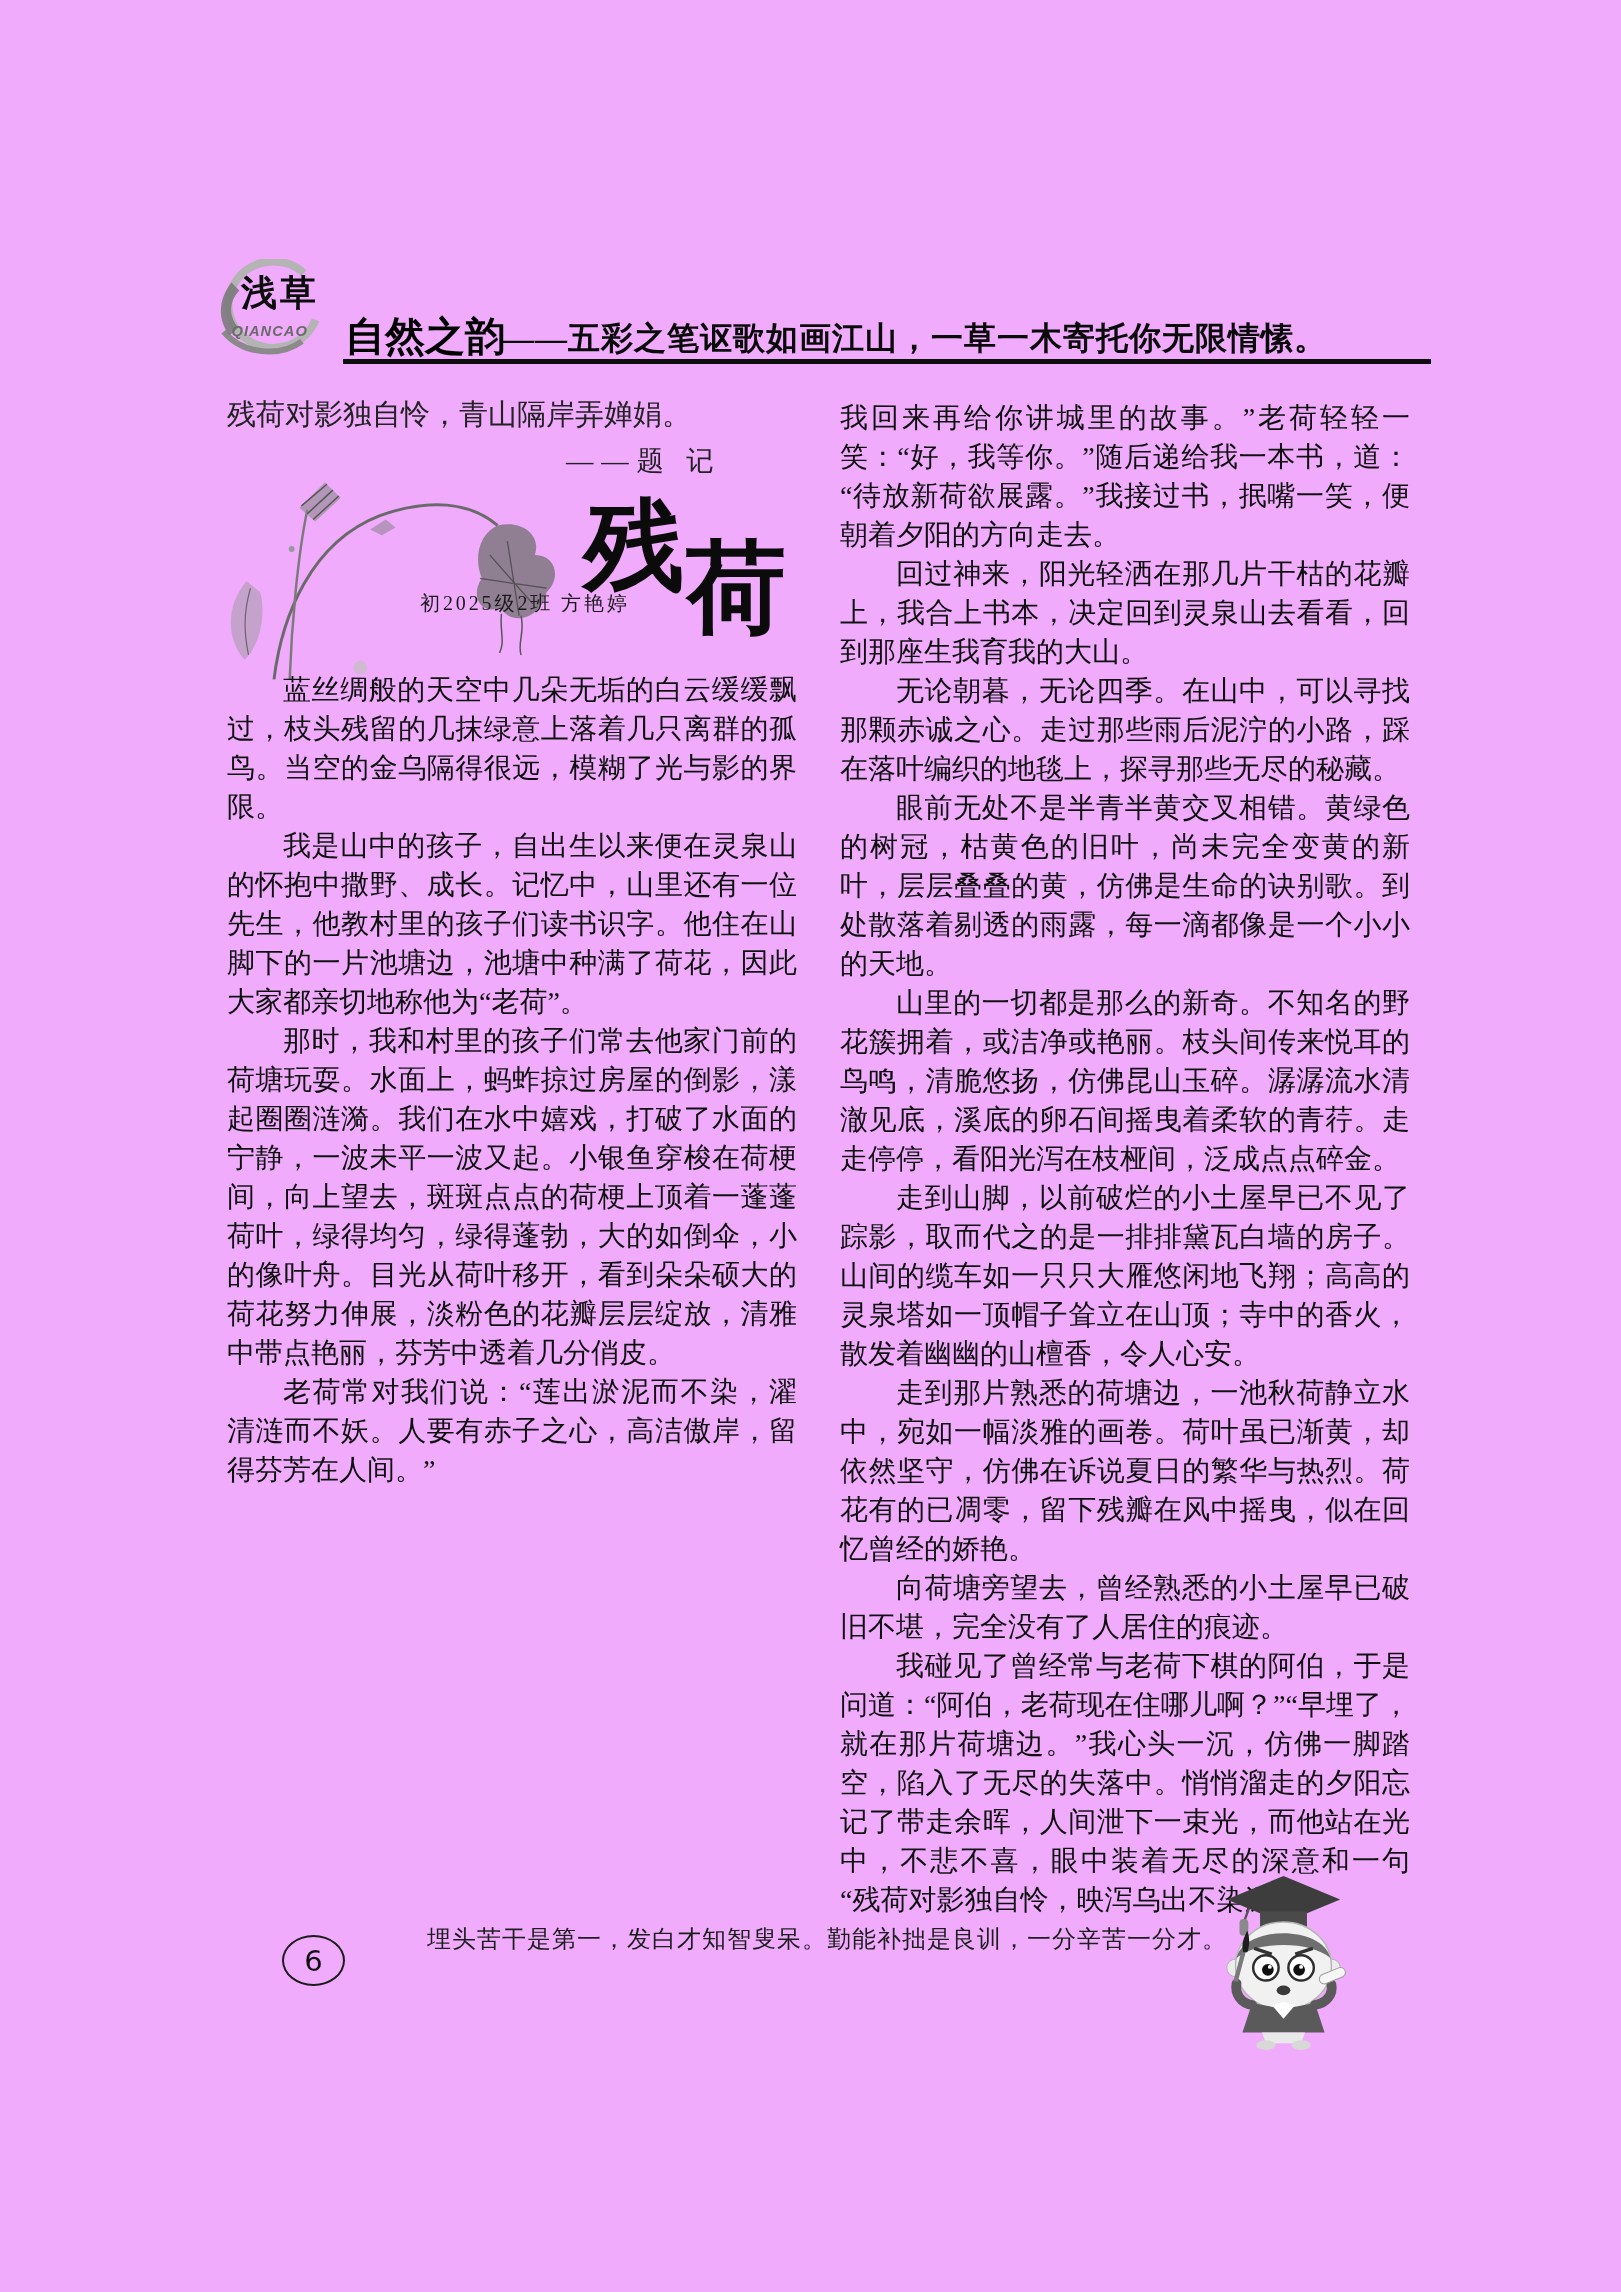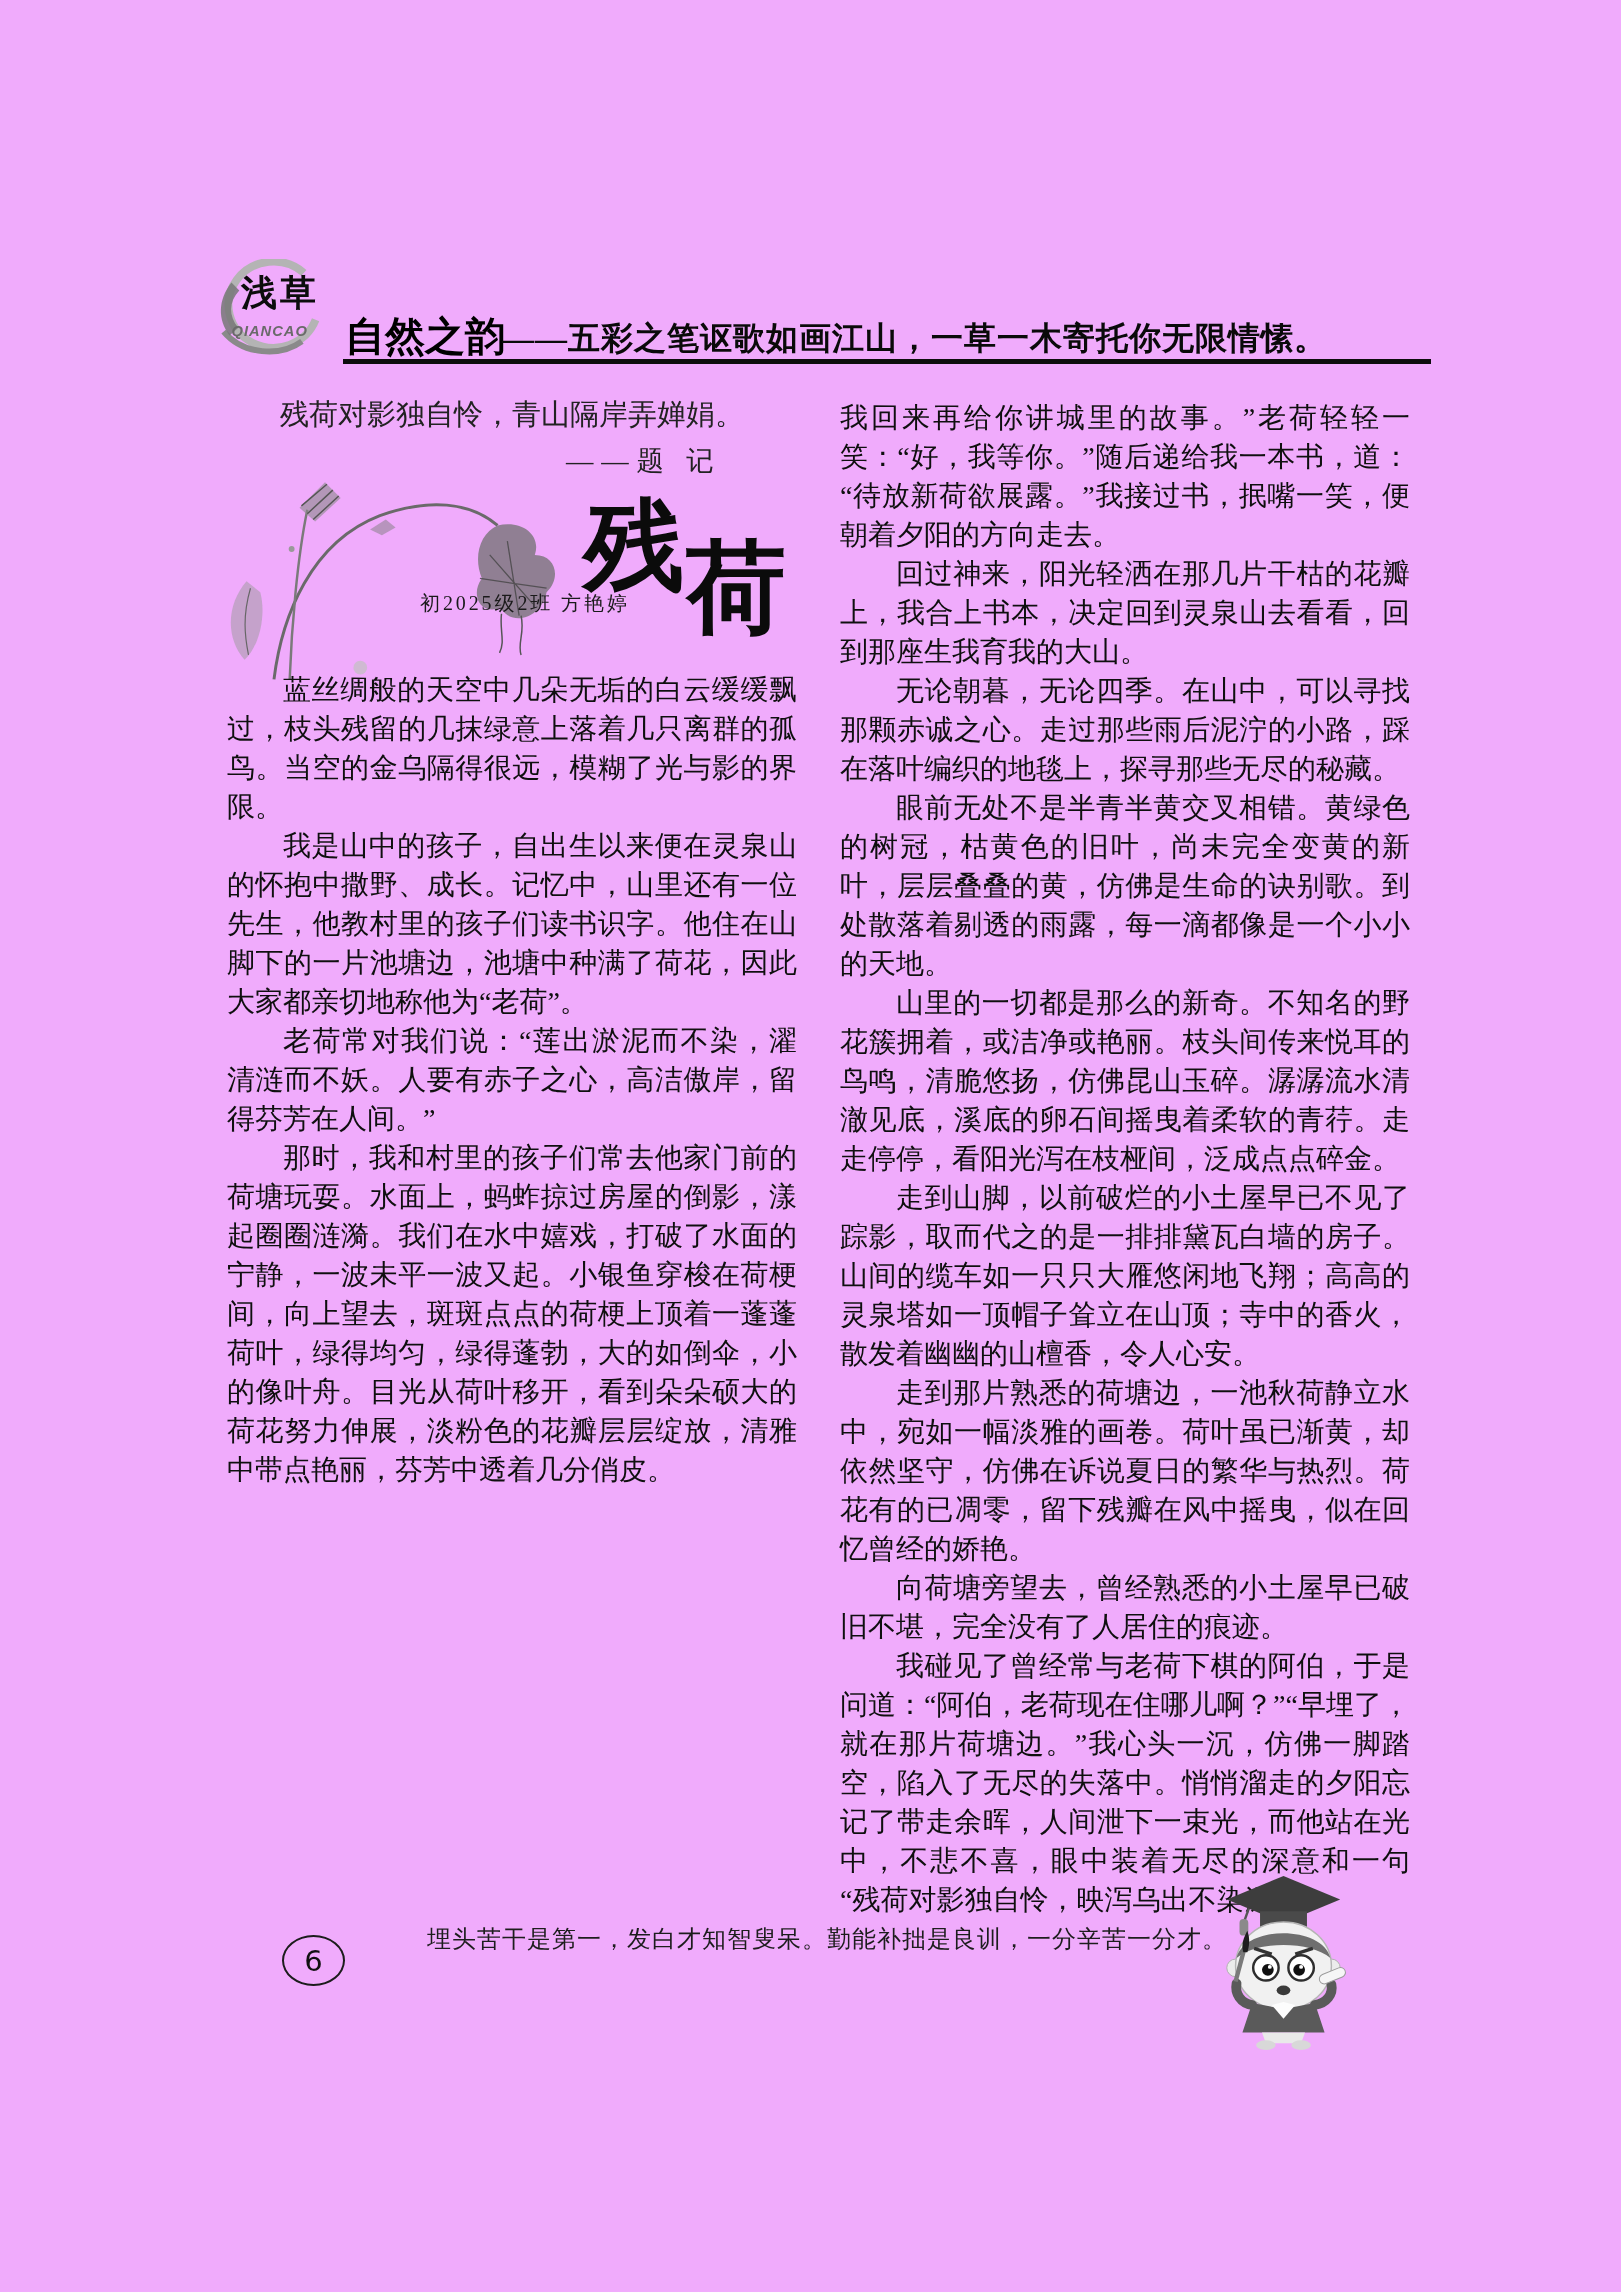--- a/index.html
+++ b/index.html
@@ -14,21 +14,21 @@
   .logo-en{position:absolute;left:25.5px;top:65px;font-size:14.7px;font-weight:bold;
            font-style:italic;color:#6a6a6a;letter-spacing:1px;
            font-family:"Liberation Sans",sans-serif;line-height:1;}
   .section-title{position:absolute;left:345px;top:316px;font-size:40px;font-weight:900;
            color:#000;line-height:1;font-family:"DejaVu Sans","Liberation Sans",sans-serif;}
   .section-tagline{position:absolute;left:502px;top:322px;font-size:32px;font-weight:bold;
            color:#0a0a0a;line-height:1;letter-spacing:1px;}
   .header-rule{position:absolute;left:343px;top:359px;width:1088px;height:4.9px;background:#0d0d0d;}
 
   
-  .epigraph{position:absolute;left:227px;top:396px;width:570px;text-align:center;
+  .epigraph{position:absolute;left:227px;top:396px;width:570px;text-align:left;
            font-size:29px;line-height:1.3;color:#222;}
   .epigraph-attrib{position:absolute;left:566px;top:443px;font-size:27.4px;
            letter-spacing:7.8px;color:#222;}
   .lotus-art{position:absolute;left:223px;top:467px;width:353px;height:214px;}
   .art-title-char{position:absolute;font-size:100px;font-weight:900;line-height:1;
            color:#0b0b0b;font-family:"DejaVu Serif","Liberation Serif",serif;}
   .char1{left:584px;top:495px;}
   .char2{left:686px;top:537px;}
   .byline{position:absolute;left:420px;top:590px;font-size:20px;letter-spacing:2.9px;color:#1a1a1a;}
 
@@ -88,22 +88,22 @@
     </svg>
   </div>
 
   <div class="art-title-char char1">残</div>
   <div class="art-title-char char2">荷</div>
   <div class="byline">初2025级2班  方艳婷</div>
 
   <div class="col col-left">
       <p class="para">蓝丝绸般的天空中几朵无垢的白云缓缓飘过，枝头残留的几抹绿意上落着几只离群的孤鸟。当空的金乌隔得很远，模糊了光与影的界限。</p>
       <p class="para">我是山中的孩子，自出生以来便在灵泉山的怀抱中撒野、成长。记忆中，山里还有一位先生，他教村里的孩子们读书识字。他住在山脚下的一片池塘边，池塘中种满了荷花，因此大家都亲切地称他为“老荷”。</p>
+      <p class="para">那时，我和村里的孩子们常去他家门前的荷塘玩耍。水面上，蚂蚱掠过房屋的倒影，漾起圈圈涟漪。我们在水中嬉戏，打破了水面的宁静，一波未平一波又起。小银鱼穿梭在荷梗间，向上望去，斑斑点点的荷梗上顶着一蓬蓬荷叶，绿得均匀，绿得蓬勃，大的如倒伞，小的像叶舟。目光从荷叶移开，看到朵朵硕大的荷花努力伸展，淡粉色的花瓣层层绽放，清雅中带点艳丽，芬芳中透着几分俏皮。</p>
       <p class="para">老荷常对我们说：“莲出淤泥而不染，濯清涟而不妖。人要有赤子之心，高洁傲岸，留得芬芳在人间。”</p>
-      <p class="para">那时，我和村里的孩子们常去他家门前的荷塘玩耍。水面上，蚂蚱掠过房屋的倒影，漾起圈圈涟漪。我们在水中嬉戏，打破了水面的宁静，一波未平一波又起。小银鱼穿梭在荷梗间，向上望去，斑斑点点的荷梗上顶着一蓬蓬荷叶，绿得均匀，绿得蓬勃，大的如倒伞，小的像叶舟。目光从荷叶移开，看到朵朵硕大的荷花努力伸展，淡粉色的花瓣层层绽放，清雅中带点艳丽，芬芳中透着几分俏皮。</p>
     </div>
   <div class="col col-right">
       <p class="para">我回来再给你讲城里的故事。”老荷轻轻一笑：“好，我等你。”随后递给我一本书，道：“待放新荷欲展露。”我接过书，抿嘴一笑，便朝着夕阳的方向走去。</p>
       <p class="para">回过神来，阳光轻洒在那几片干枯的花瓣上，我合上书本，决定回到灵泉山去看看，回到那座生我育我的大山。</p>
       <p class="para">无论朝暮，无论四季。在山中，可以寻找那颗赤诚之心。走过那些雨后泥泞的小路，踩在落叶编织的地毯上，探寻那些无尽的秘藏。</p>
       <p class="para">眼前无处不是半青半黄交叉相错。黄绿色的树冠，枯黄色的旧叶，尚未完全变黄的新叶，层层叠叠的黄，仿佛是生命的诀别歌。到处散落着剔透的雨露，每一滴都像是一个小小的天地。</p>
       <p class="para">山里的一切都是那么的新奇。不知名的野花簇拥着，或洁净或艳丽。枝头间传来悦耳的鸟鸣，清脆悠扬，仿佛昆山玉碎。潺潺流水清澈见底，溪底的卵石间摇曳着柔软的青荇。走走停停，看阳光泻在枝桠间，泛成点点碎金。</p>
       <p class="para">走到山脚，以前破烂的小土屋早已不见了踪影，取而代之的是一排排黛瓦白墙的房子。山间的缆车如一只只大雁悠闲地飞翔；高高的灵泉塔如一顶帽子耸立在山顶；寺中的香火，散发着幽幽的山檀香，令人心安。</p>
       <p class="para">走到那片熟悉的荷塘边，一池秋荷静立水中，宛如一幅淡雅的画卷。荷叶虽已渐黄，却依然坚守，仿佛在诉说夏日的繁华与热烈。荷花有的已凋零，留下残瓣在风中摇曳，似在回忆曾经的娇艳。</p>
       <p class="para">向荷塘旁望去，曾经熟悉的小土屋早已破旧不堪，完全没有了人居住的痕迹。</p>

